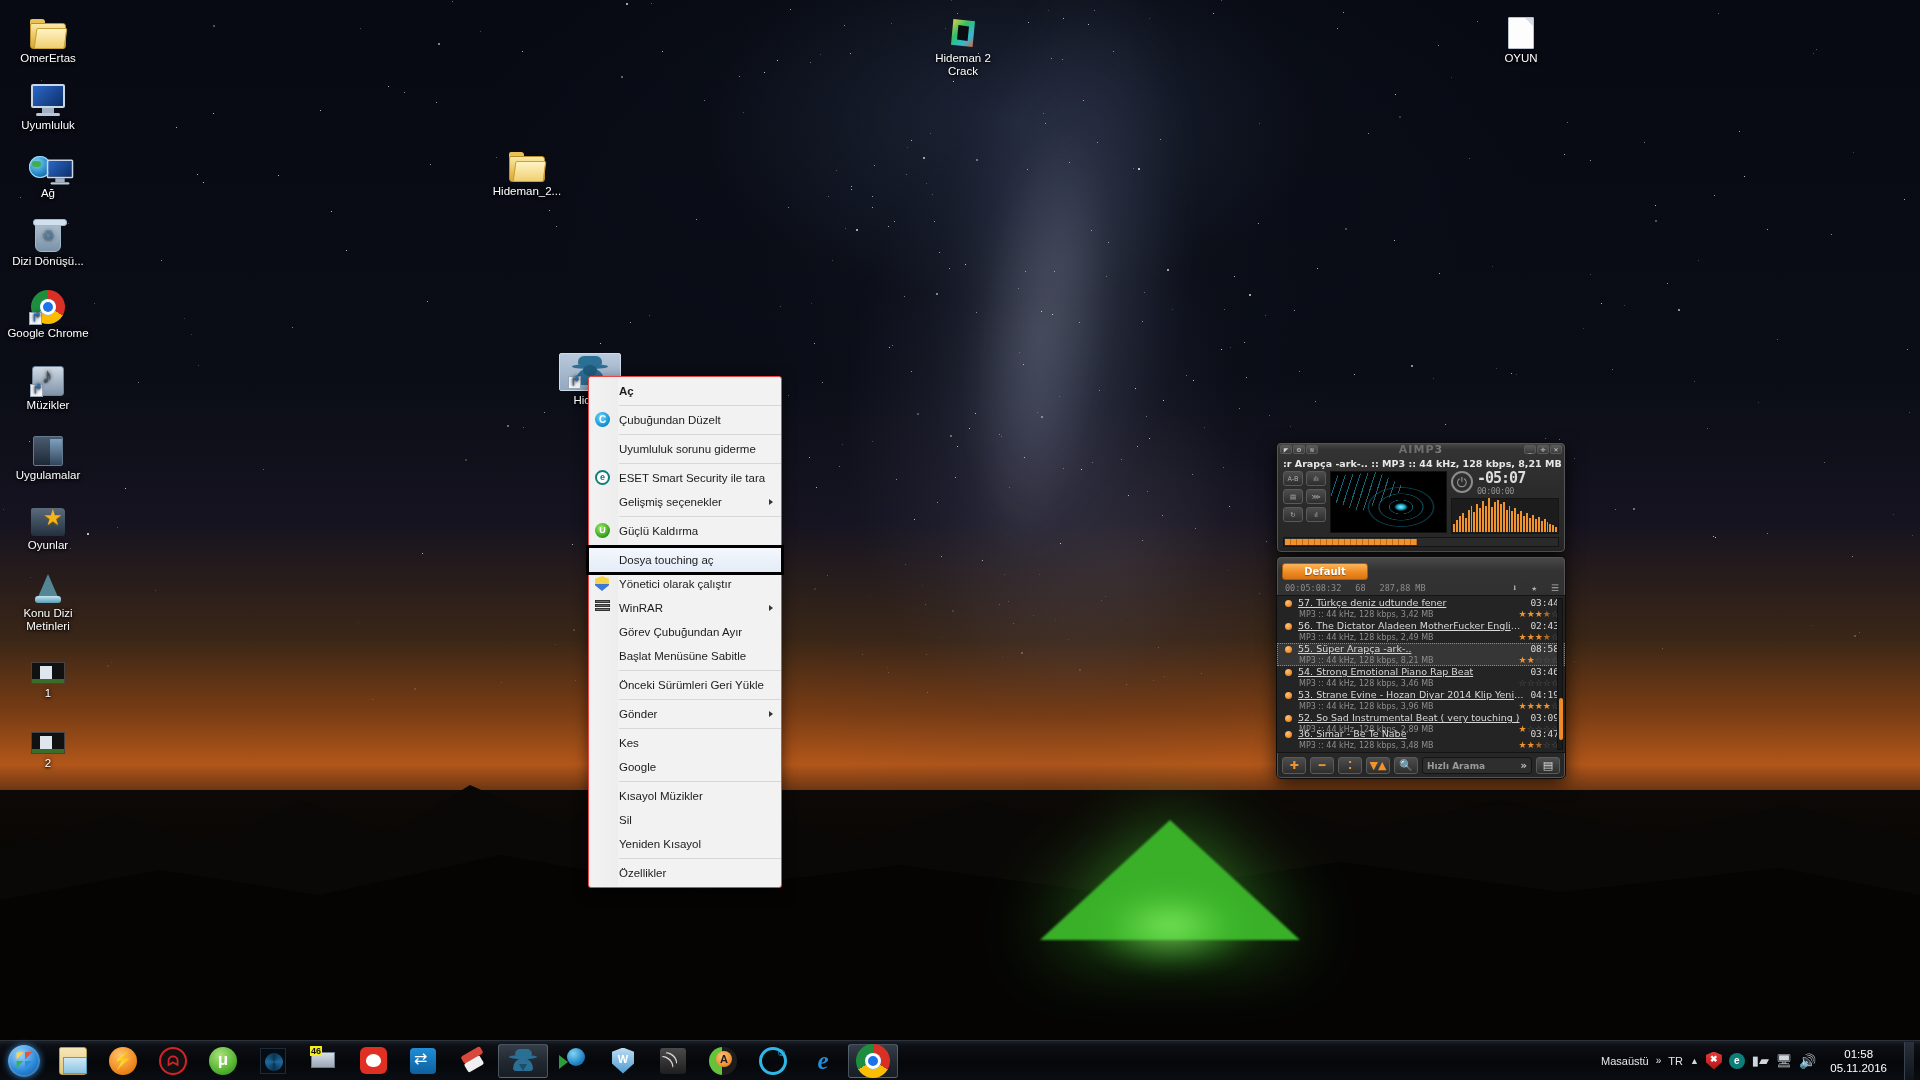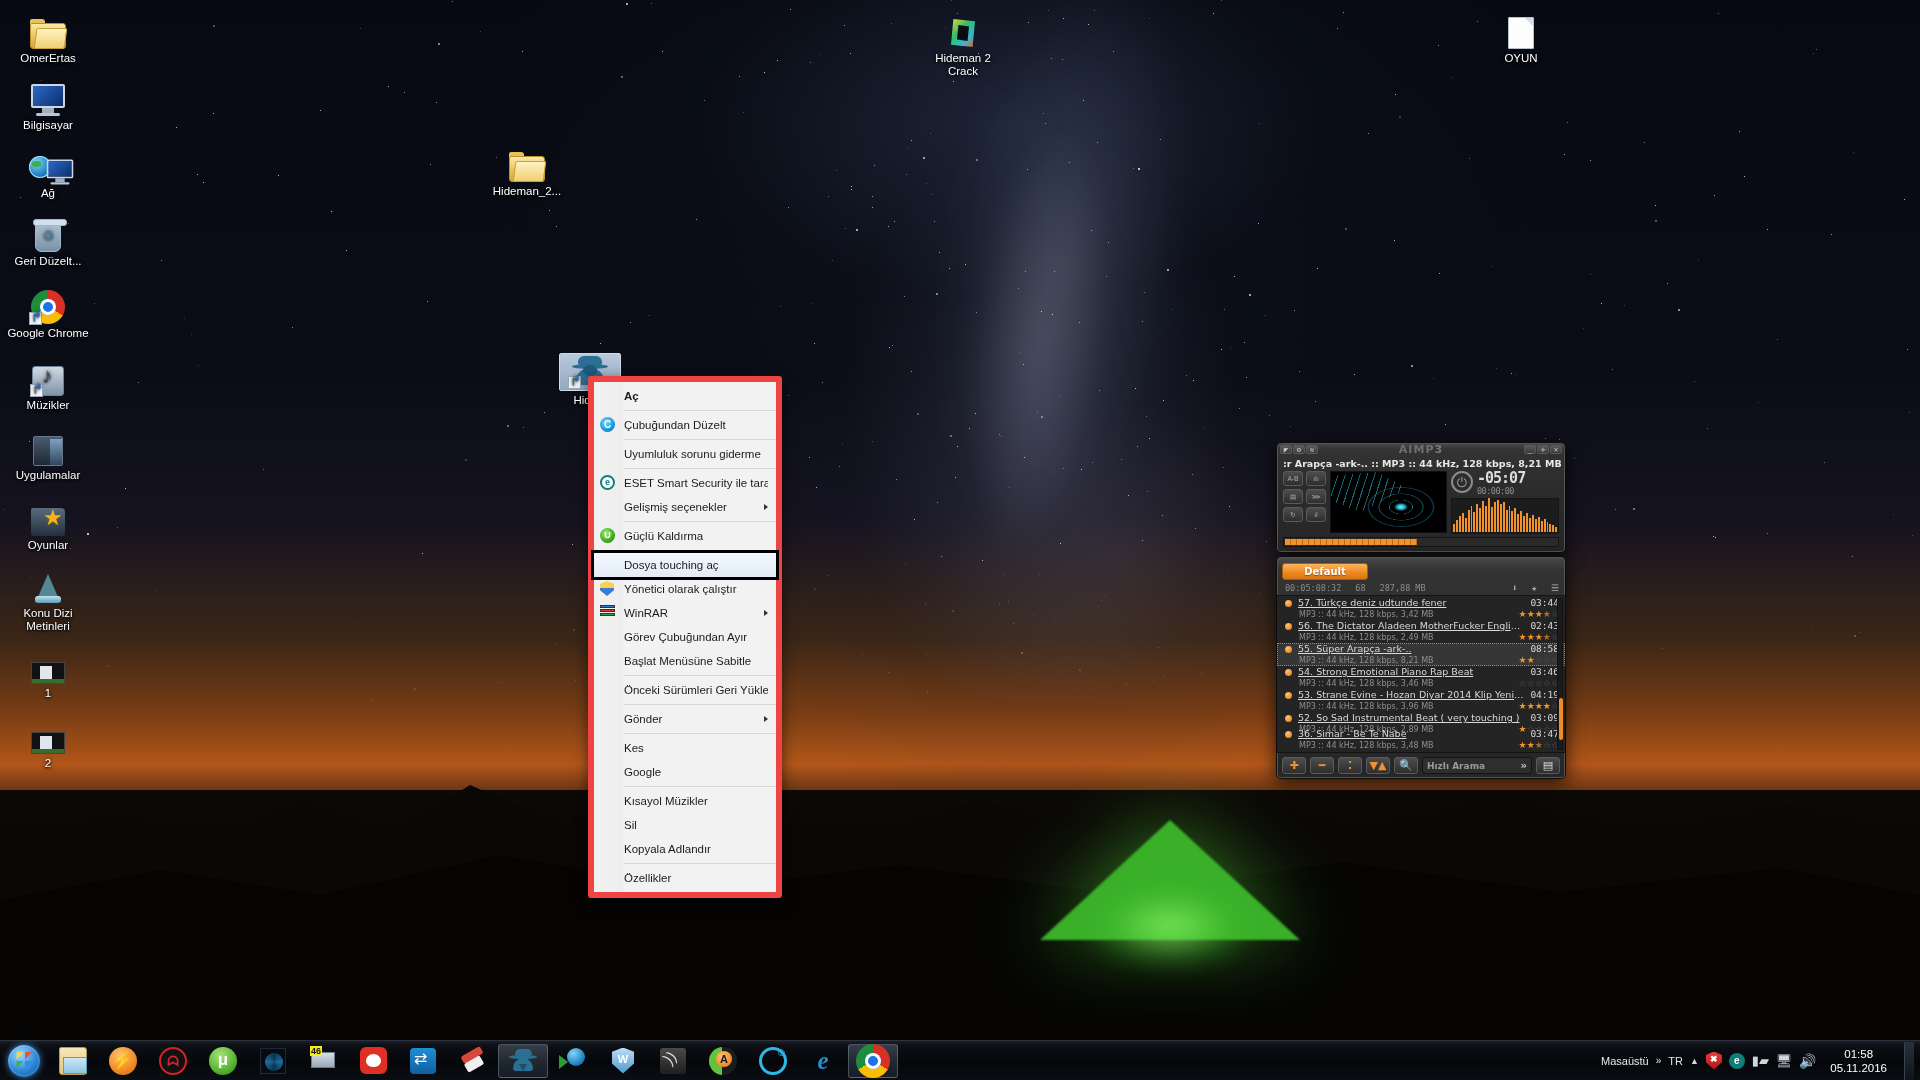--- a/index.html
+++ b/index.html
@@ -131,21 +131,21 @@
     clip-path: polygon(10% 0%, 100% 8%, 90% 100%, 0% 92%);}
   .ic-crack .qi { position:absolute; left:10px; top:8px; width:12px; height:16px; background:#0a0c12;
     clip-path: polygon(12% 0%, 100% 10%, 88% 100%, 0% 90%);}
 
   .ic-doc { width:26px; height:32px; background:#fdfdfd; border:1px solid #b9c3cd; position:relative; border-radius:1px;}
   .ic-doc:after{content:'';position:absolute;right:0;top:0;border-left:8px solid transparent;border-top:8px solid #d6dde4;}
 
   
   #ctxmenu {
     position:absolute; left:588px; top:376px; width:194px;
-    background:#f2f2f2; border:6px solid #ef4444; border-radius:3px;
+    background:#f2f2f2; border:1px solid #ef4444; border-radius:3px;
     box-shadow:0 4px 14px rgba(0,0,0,.55);
     font-size:11.5px; color:#1b1b1b; padding:2px 0;
     z-index:40;
   }
   #ctxmenu .gutter { position:absolute; left:1px; top:1px; bottom:1px; width:28px;
      background:linear-gradient(to right,#f2f2f2,#ededed); }
   .mi { position:relative; height:24px; display:flex; align-items:center; padding-left:30px; padding-right:8px; }
   .mi .mlabel { flex:1; white-space:nowrap; overflow:hidden; }
   .mi.bold .mlabel { font-weight:bold; }
   .mi .mico { position:absolute; left:6px; top:4px; width:16px; height:16px; }
@@ -723,40 +723,40 @@
       <span class="lbl">OmerErtas</span>
     </div>
     <div class="dicon" style="left: 5px; top: 72px;">
       <div class="glyph">
         <div class="ic-monitor">
           <div class="scr"></div>
           <div class="stand"></div>
           <div class="base"></div>
         </div>
       </div>
-      <span class="lbl">Bilgisayar</span>
+      <span class="lbl">Uyumluluk</span>
     </div>
     <div class="dicon" style="left: 5px; top: 140px;">
       <div class="glyph">
         <div style="position:relative;width:38px;height:32px;">
           <div class="ic-globe"></div>
           <div class="ic-monitor" style="position:absolute;left:12px;top:4px;transform:scale(.78);">
             <div class="scr"></div>
             <div class="stand"></div>
             <div class="base"></div>
           </div>
         </div>
       </div>
       <span class="lbl">Ağ</span>
     </div>
     <div class="dicon" style="left: 5px; top: 208px;">
       <div class="glyph">
         <div class="ic-bin"></div>
       </div>
-      <span class="lbl">Geri Düzelt...</span>
+      <span class="lbl">Dizi Dönüşü...</span>
     </div>
     <div class="dicon" style="left: 5px; top: 280px;">
       <div class="glyph">
         <div style="position:relative;">
           <div class="ic-chrome"></div>
           <div class="shortcut-arrow"></div>
         </div>
       </div>
       <span class="lbl">Google Chrome</span>
     </div>
@@ -928,21 +928,21 @@
         <span class="mlabel">Google</span>
       </div>
       <div class="msep"></div>
       <div class="mi">
         <span class="mlabel">Kısayol Müzikler</span>
       </div>
       <div class="mi">
         <span class="mlabel">Sil</span>
       </div>
       <div class="mi">
-        <span class="mlabel">Kopyala Adlandır</span>
+        <span class="mlabel">Yeniden Kısayol</span>
       </div>
       <div class="msep"></div>
       <div class="mi">
         <span class="mlabel">Özellikler</span>
       </div>
     </div>
 </div>
 
 <div id="aimp">
   <div class="aimp-panel">

